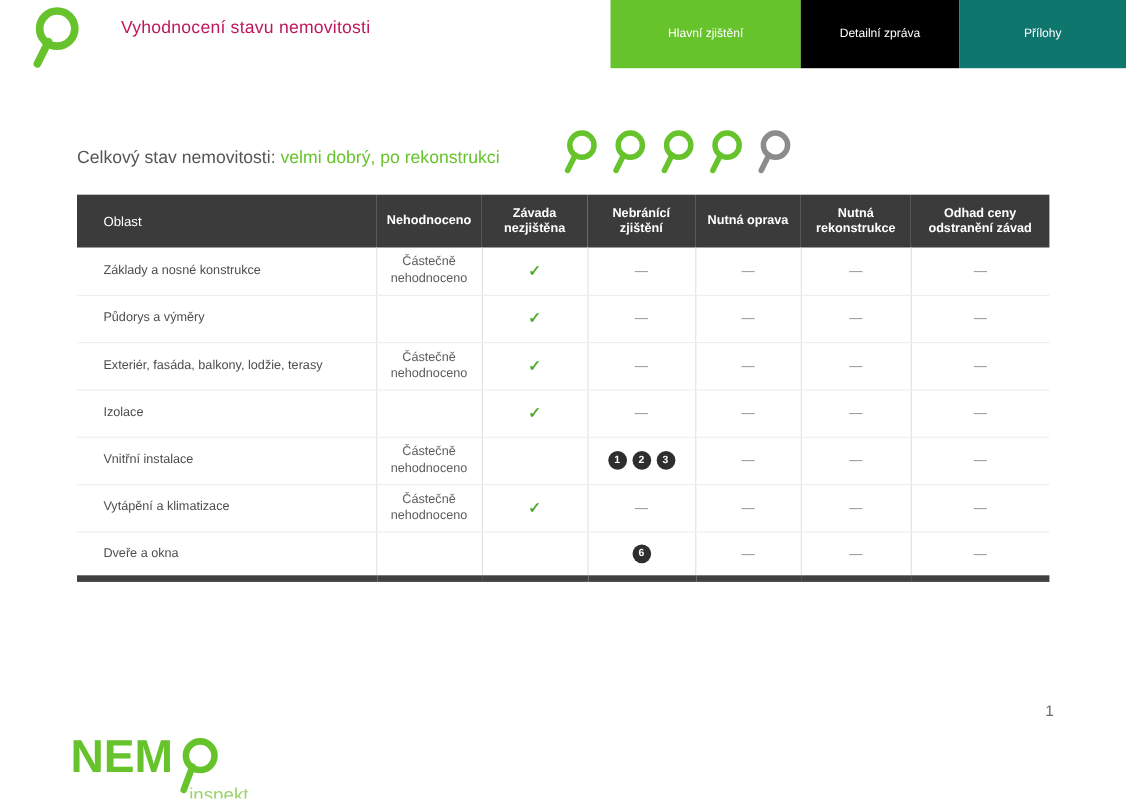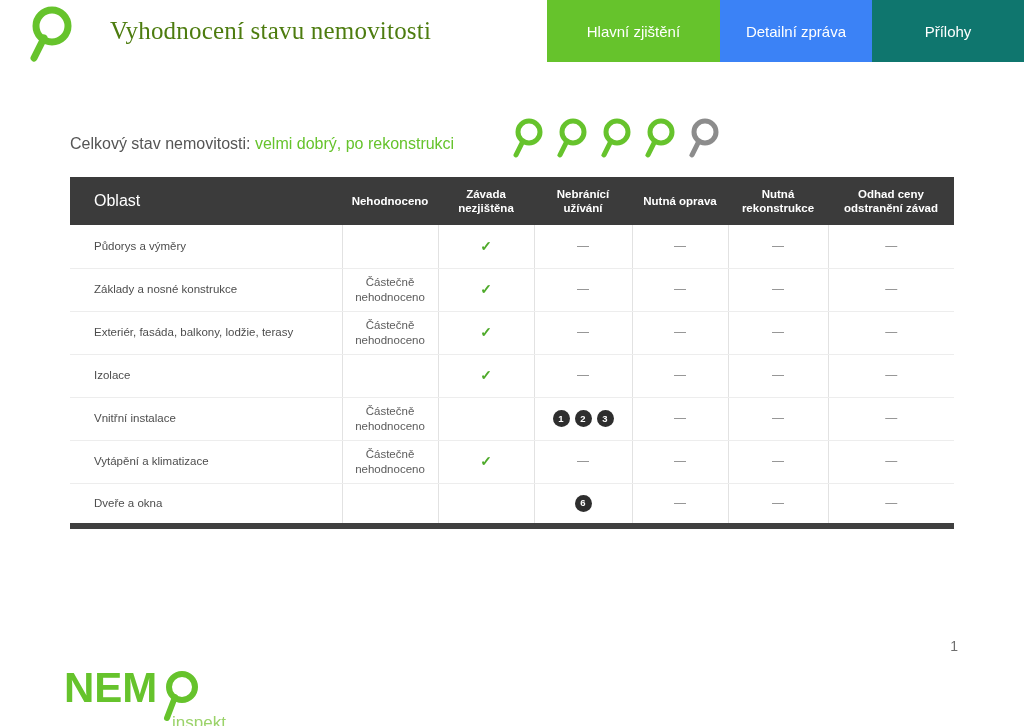--- a/index.html
+++ b/index.html
@@ -11,51 +11,51 @@
     color: #404040;
     overflow: hidden;
   }
   .page { position: relative; width: 1024px; height: 726px; background: #fff; }
 
   
   .header { position: relative; height: 62px; width: 100%; }
   .header-logo { position: absolute; left: 22px; top: 6px; width: 62px; height: 56px; }
   .header-title {
     position: absolute; left: 110px; top: 17px;
-    font-size: 25px; color: #4d7c0f; font-weight: normal; letter-spacing: 0.2px; font-family: Liberation Serif, serif;
+    font-size: 16px; color: #be185d; font-weight: normal; letter-spacing: 0.2px;
   }
   .tabs { position: absolute; right: 0; top: 0; display: flex; height: 62px; }
   .tab {
     display: flex; align-items: center; justify-content: center;
-    height: 62px; font-size: 15px; color: #ffffff; padding: 0 26px;
+    height: 62px; font-size: 11px; color: #ffffff; padding: 0 26px;
     white-space: nowrap;
   }
   .tab.active { background: #66c32c; min-width: 173px; }
-  .tab.dark { background: #3b82f6; min-width: 144px; text-align: right; }
+  .tab.dark { background: #000000; min-width: 144px; text-align: right; }
   .tab.darker { background: #0f766e; min-width: 152px; }
 
   
   .summary {
     position: absolute; left: 70px; top: 135px;
     font-size: 16px; color: #555;
   }
   .summary .value { color: #66c32c; }
 
   .rating { position: absolute; left: 510px; top: 118px; display: flex; gap: 7px; align-items: flex-start; }
   .mag { width: 37px; height: 40px; }
 
   
   .table-wrap { position: absolute; left: 70px; top: 177px; width: 884px; }
   table { border-collapse: collapse; width: 884px; table-layout: fixed; }
   thead th {
     background: #3b3b3b; color: #ffffff; font-size: 11.5px; font-weight: bold;
     height: 48px; vertical-align: middle; text-align: center; padding: 4px 2px;
     line-height: 1.25;
   }
-  thead th.first { text-align: left; padding-left: 24px; font-weight: normal; font-size: 16px; }
+  thead th.first { text-align: left; padding-left: 24px; font-weight: normal; font-size: 12px; }
   tbody td {
     font-size: 11.5px; text-align: center; color: #5c5c5c;
     height: 43px; vertical-align: middle; padding: 3px 4px;
     border-bottom: 1px solid #ededed;
     line-height: 1.25;
   }
   tbody td.first {
     text-align: left; padding-left: 24px; padding-right: 10px; color: #4d4d4d;
     border-right: 1px solid #e2e2e2;
   }
@@ -142,39 +142,39 @@
         <col style="width:98px">
         <col style="width:96px">
         <col style="width:100px">
         <col style="width:126px">
       </colgroup>
       <thead>
         <tr>
           <th class="first">Oblast</th>
           <th>Nehodnoceno</th>
           <th>Závada nezjištěna</th>
-          <th>Nebránící užívání</th>
+          <th>Nebránící zjištění</th>
           <th>Nutná oprava</th>
           <th>Nutná rekonstrukce</th>
           <th>Odhad ceny odstranění závad</th>
         </tr>
       </thead>
       <tbody>
           <tr>
+            <td class="first">Základy a nosné konstrukce</td>
+            <td class="col-sep"><span class="grey-note">Částečně nehodnoceno</span></td>
+            <td class="col-sep"><span class="check">✓</span></td>
+            <td class="col-sep"><span class="dash">—</span></td>
+            <td class="col-sep"><span class="dash">—</span></td>
+            <td class="col-sep"><span class="dash">—</span></td>
+            <td class=""><span class="dash">—</span></td>
+          </tr>
+          <tr>
             <td class="first">Půdorys a výměry</td>
             <td class="col-sep"></td>
-            <td class="col-sep"><span class="check">✓</span></td>
-            <td class="col-sep"><span class="dash">—</span></td>
-            <td class="col-sep"><span class="dash">—</span></td>
-            <td class="col-sep"><span class="dash">—</span></td>
-            <td class=""><span class="dash">—</span></td>
-          </tr>
-          <tr>
-            <td class="first">Základy a nosné konstrukce</td>
-            <td class="col-sep"><span class="grey-note">Částečně nehodnoceno</span></td>
             <td class="col-sep"><span class="check">✓</span></td>
             <td class="col-sep"><span class="dash">—</span></td>
             <td class="col-sep"><span class="dash">—</span></td>
             <td class="col-sep"><span class="dash">—</span></td>
             <td class=""><span class="dash">—</span></td>
           </tr>
           <tr>
             <td class="first">Exteriér, fasáda, balkony, lodžie, terasy</td>
             <td class="col-sep"><span class="grey-note">Částečně nehodnoceno</span></td>
             <td class="col-sep"><span class="check">✓</span></td>

